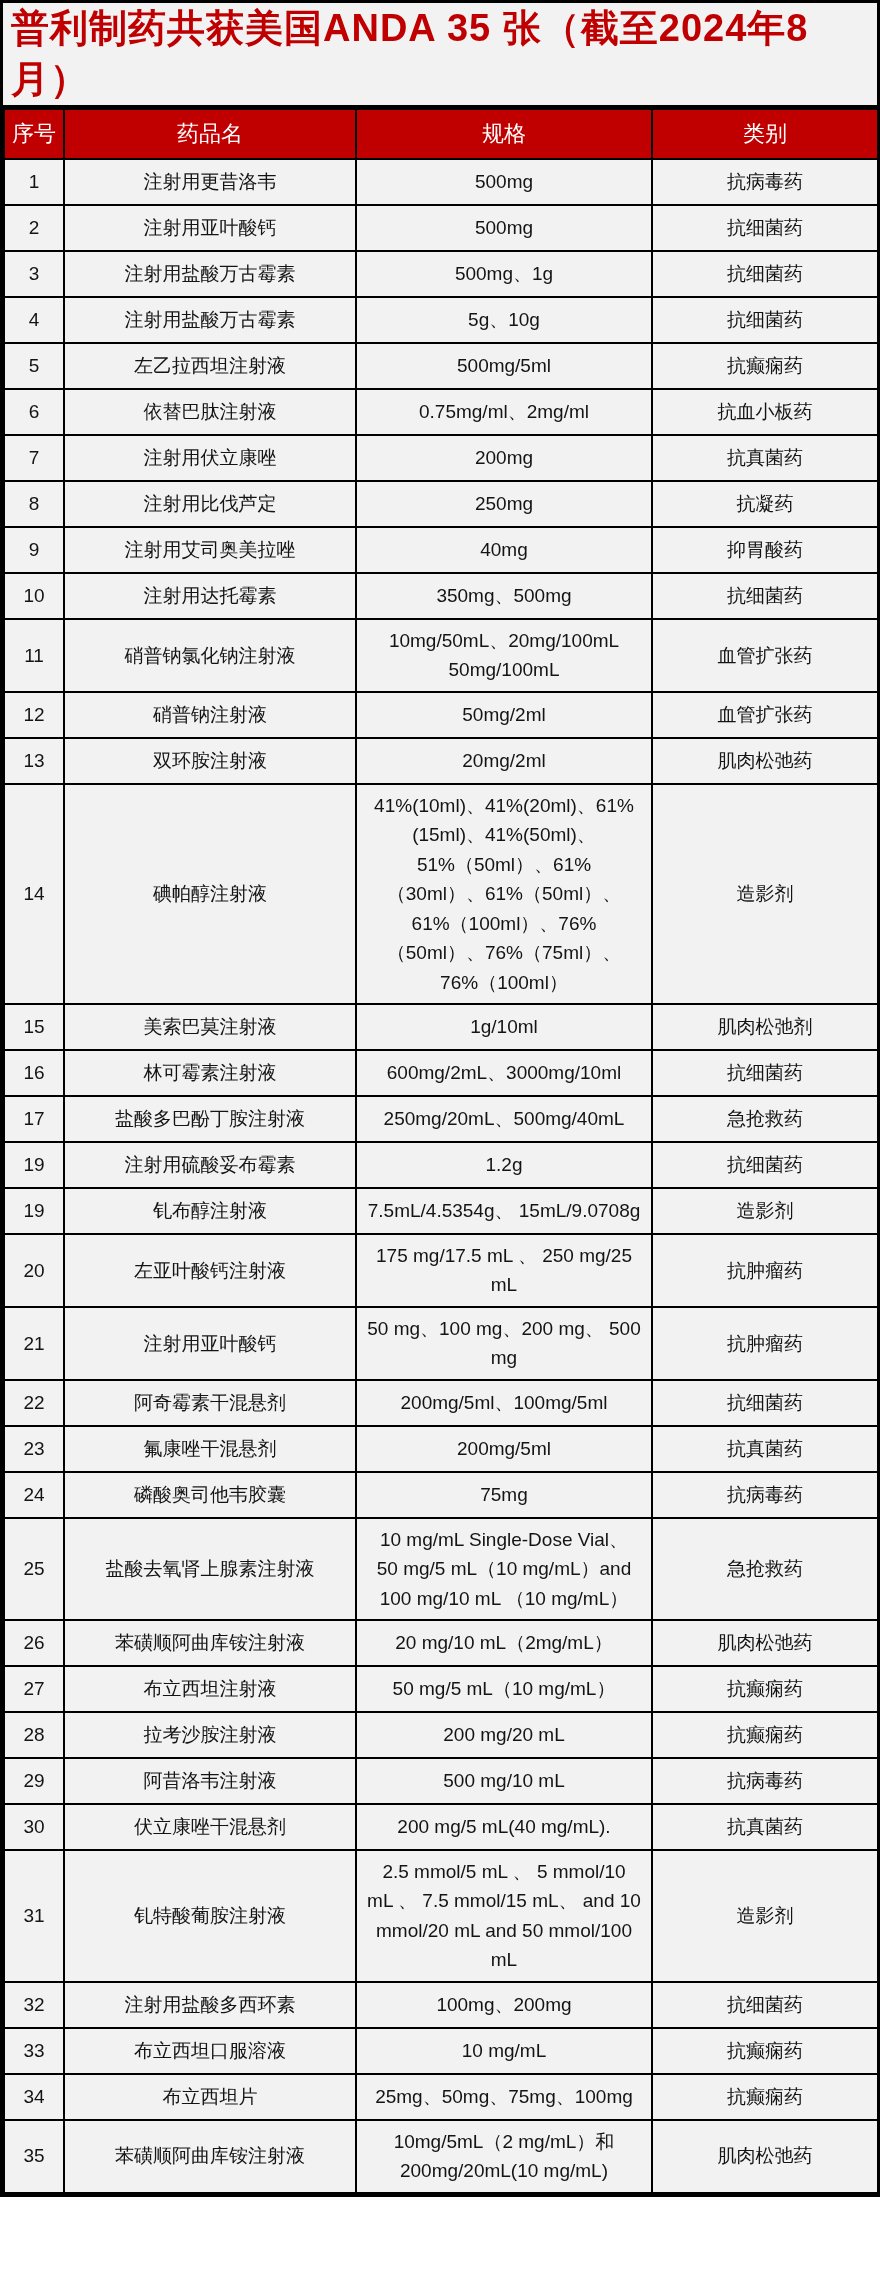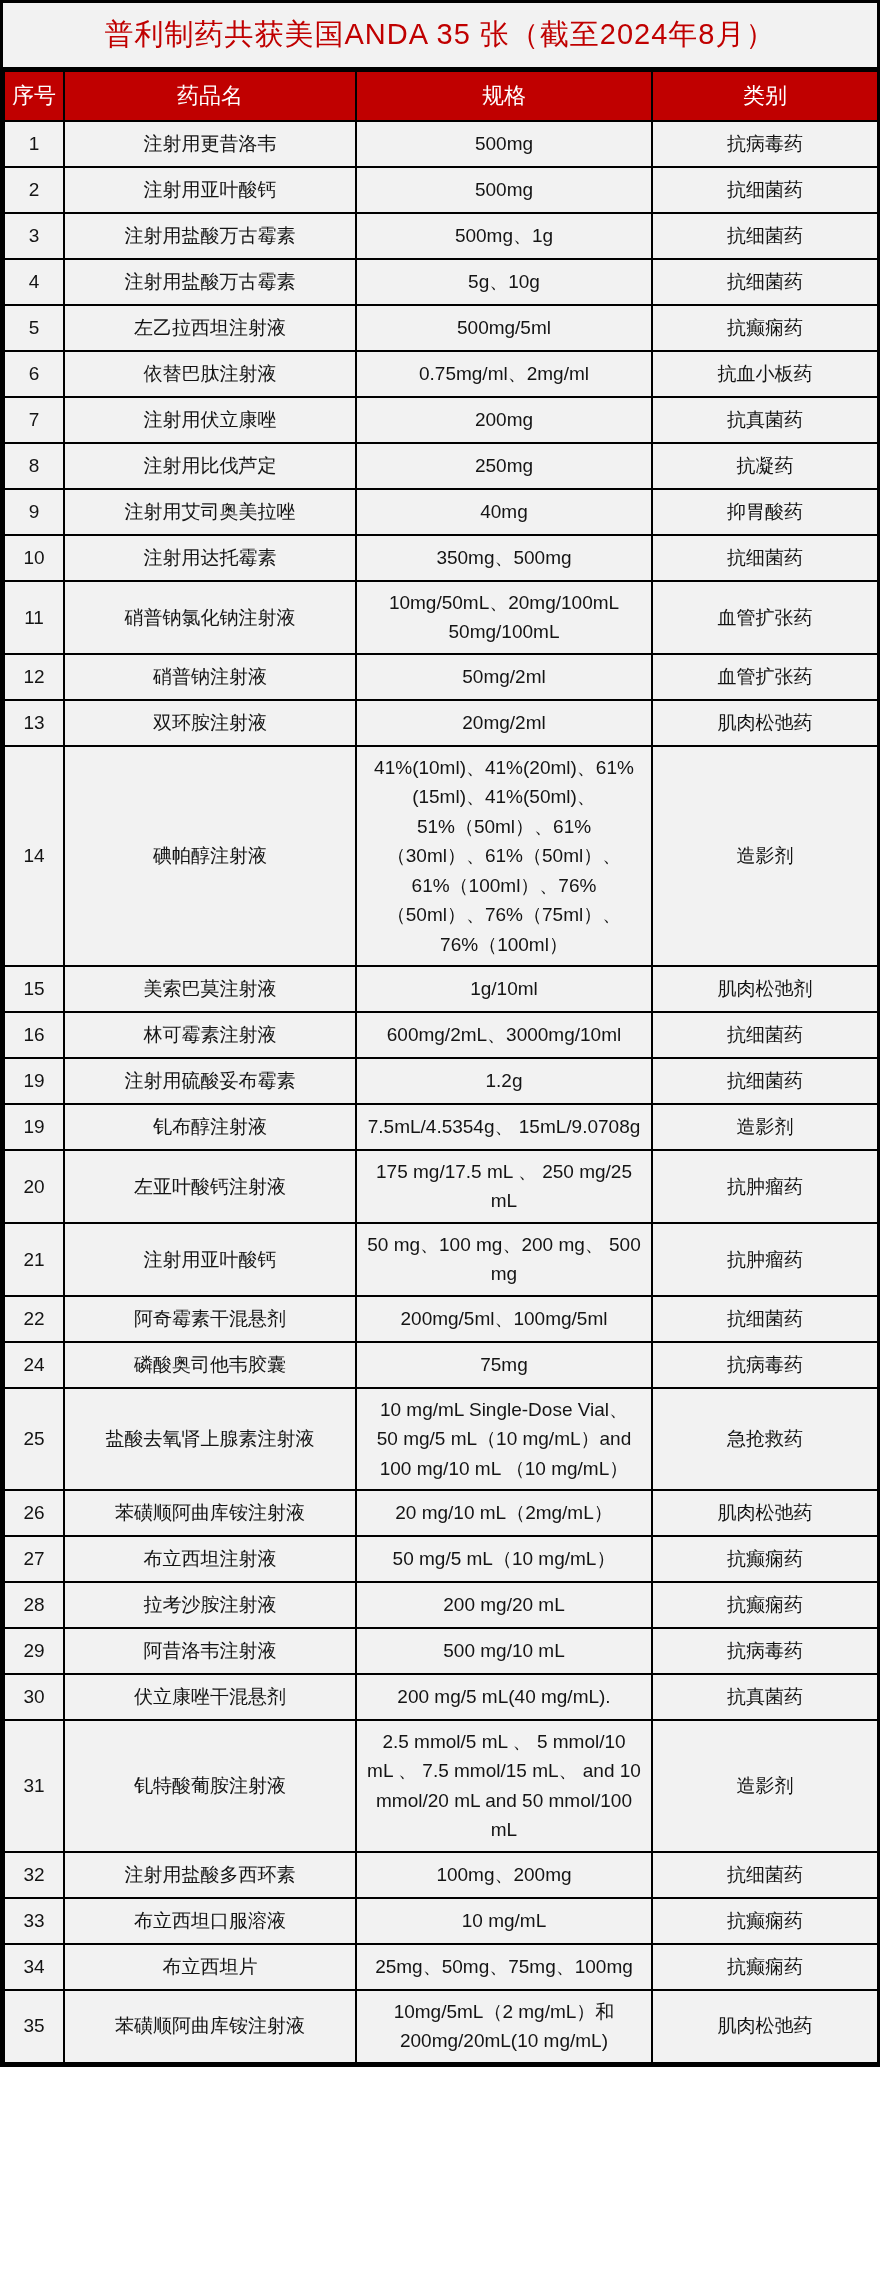--- a/index.html
+++ b/index.html
@@ -22,24 +22,24 @@
     background:var(--row-bg);
   }
   .title-bar{
     width:100%;
     min-height:62px;
     display:flex;
     align-items:center;
     justify-content:center;
     background:var(--row-bg);
     color:var(--title-color);
-    font-size:29px;
-    font-weight:normal;
+    font-size:38px;
+    font-weight:bold;
     letter-spacing:1px;
-    padding:12px 8px;
+    padding:0 8px;
     border-bottom:3px solid var(--border-color);
   }
   table{
     width:100%;
     border-collapse:collapse;
     table-layout:fixed;
   }
   col.c1{width:60px;}
   col.c2{width:292px;}
   col.c3{width:296px;}
@@ -179,20 +179,26 @@
     <td class="c-spec">1g/10ml</td>
     <td class="c-cat">肌肉松弛剂</td>
   </tr>
         <tr>
     <td class="c-no">16</td>
     <td class="c-name">林可霉素注射液</td>
     <td class="c-spec">600mg/2mL、3000mg/10ml</td>
     <td class="c-cat">抗细菌药</td>
   </tr>
         <tr>
+    <td class="c-no">17</td>
+    <td class="c-name">盐酸多巴酚丁胺注射液</td>
+    <td class="c-spec">250mg/20mL、500mg/40mL</td>
+    <td class="c-cat">急抢救药</td>
+  </tr>
+        <tr>
     <td class="c-no">19</td>
     <td class="c-name">注射用硫酸妥布霉素</td>
     <td class="c-spec">1.2g</td>
     <td class="c-cat">抗细菌药</td>
   </tr>
         <tr>
     <td class="c-no">19</td>
     <td class="c-name">钆布醇注射液</td>
     <td class="c-spec">7.5mL/4.5354g、 15mL/9.0708g</td>
     <td class="c-cat">造影剂</td>
@@ -207,20 +213,26 @@
     <td class="c-no">21</td>
     <td class="c-name">注射用亚叶酸钙</td>
     <td class="c-spec">50 mg、100 mg、200 mg、 500 mg</td>
     <td class="c-cat">抗肿瘤药</td>
   </tr>
         <tr>
     <td class="c-no">22</td>
     <td class="c-name">阿奇霉素干混悬剂</td>
     <td class="c-spec">200mg/5ml、100mg/5ml</td>
     <td class="c-cat">抗细菌药</td>
+  </tr>
+        <tr>
+    <td class="c-no">23</td>
+    <td class="c-name">氟康唑干混悬剂</td>
+    <td class="c-spec">200mg/5ml</td>
+    <td class="c-cat">抗真菌药</td>
   </tr>
         <tr>
     <td class="c-no">24</td>
     <td class="c-name">磷酸奥司他韦胶囊</td>
     <td class="c-spec">75mg</td>
     <td class="c-cat">抗病毒药</td>
   </tr>
         <tr>
     <td class="c-no">25</td>
     <td class="c-name">盐酸去氧肾上腺素注射液</td>

